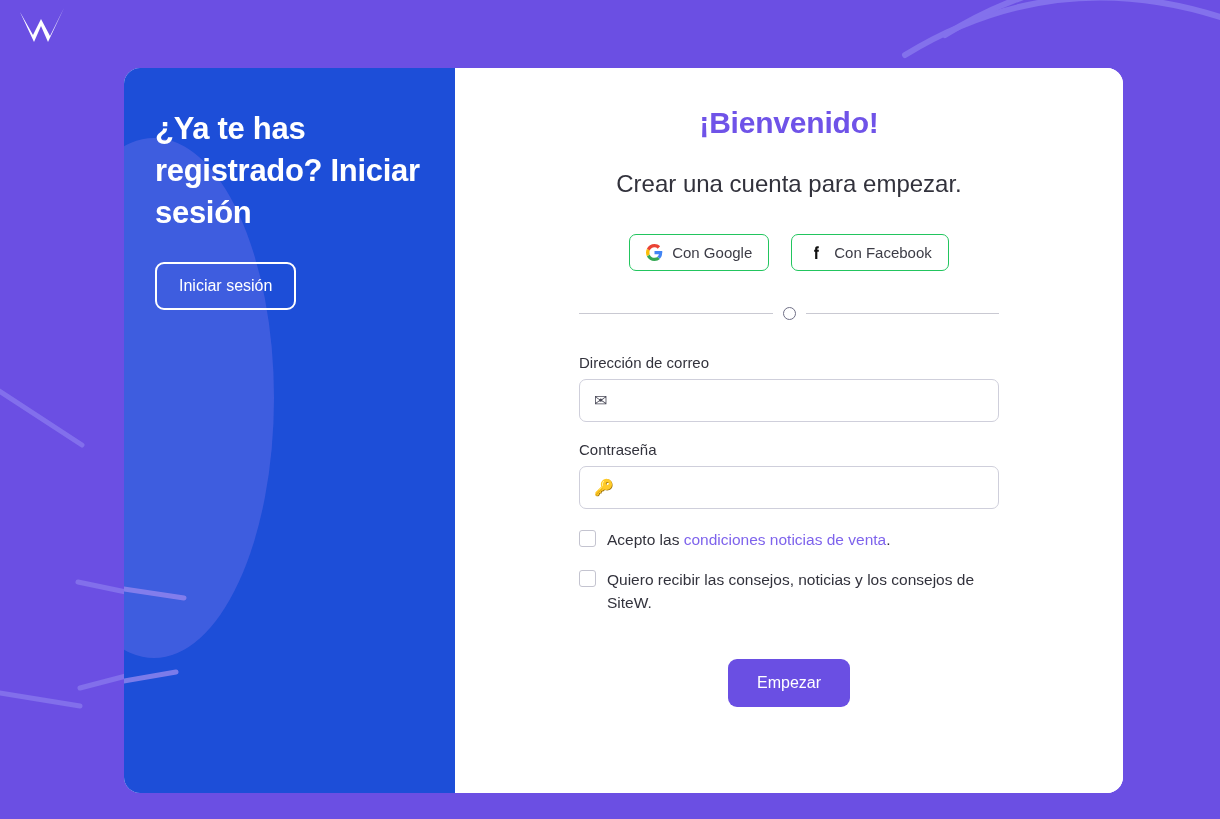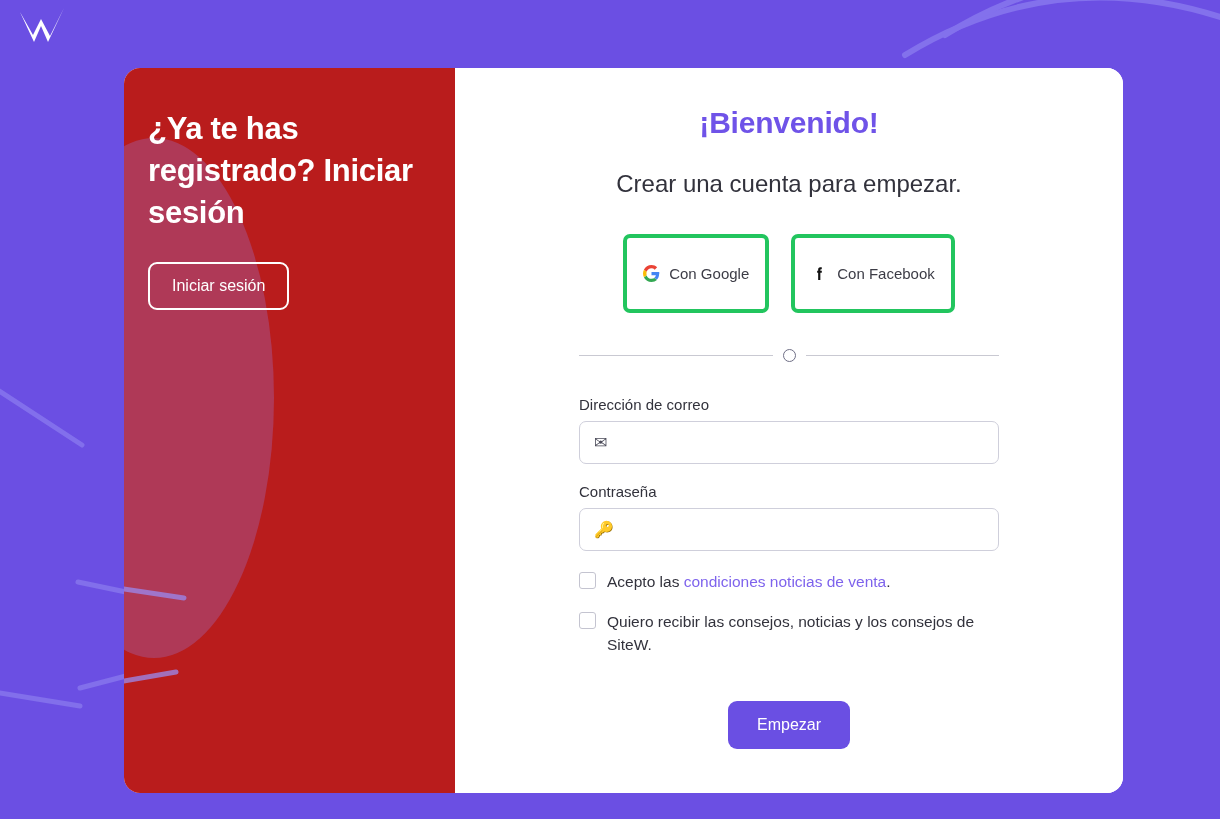--- a/index.html
+++ b/index.html
@@ -46,23 +46,23 @@
     display: flex;
     overflow: hidden;
     background: #ffffff;
     z-index: 3;
   }
 
   
   .left-panel {
     width: 331px;
     flex: 0 0 331px;
-    background: #b91c1c;
+    background: #1d4ed8;
     position: relative;
-    padding: 40px 24px;
+    padding: 40px 31px;
     overflow: hidden;
   }
 
   .left-decor {
     position: absolute;
     inset: 0;
     width: 331px;
     height: 725px;
     pointer-events: none;
   }
@@ -122,23 +122,23 @@
     display: flex;
     gap: 22px;
     margin-bottom: 22px;
   }
 
   .social-btn {
     display: flex;
     align-items: flex-end;
     gap: 9px;
     background: #ffffff;
-    border: 4px solid #22c55e;
+    border: 1px solid #22c55e;
     border-radius: 7px;
-    padding: 27px 16px;
+    padding: 9px 16px;
     font-family: inherit;
     font-size: 15px;
     color: #3c3c46;
     cursor: pointer;
     white-space: nowrap;
   }
 
   .social-icon { width: 17px; height: 17px; display: block; }
 
   .divider {

